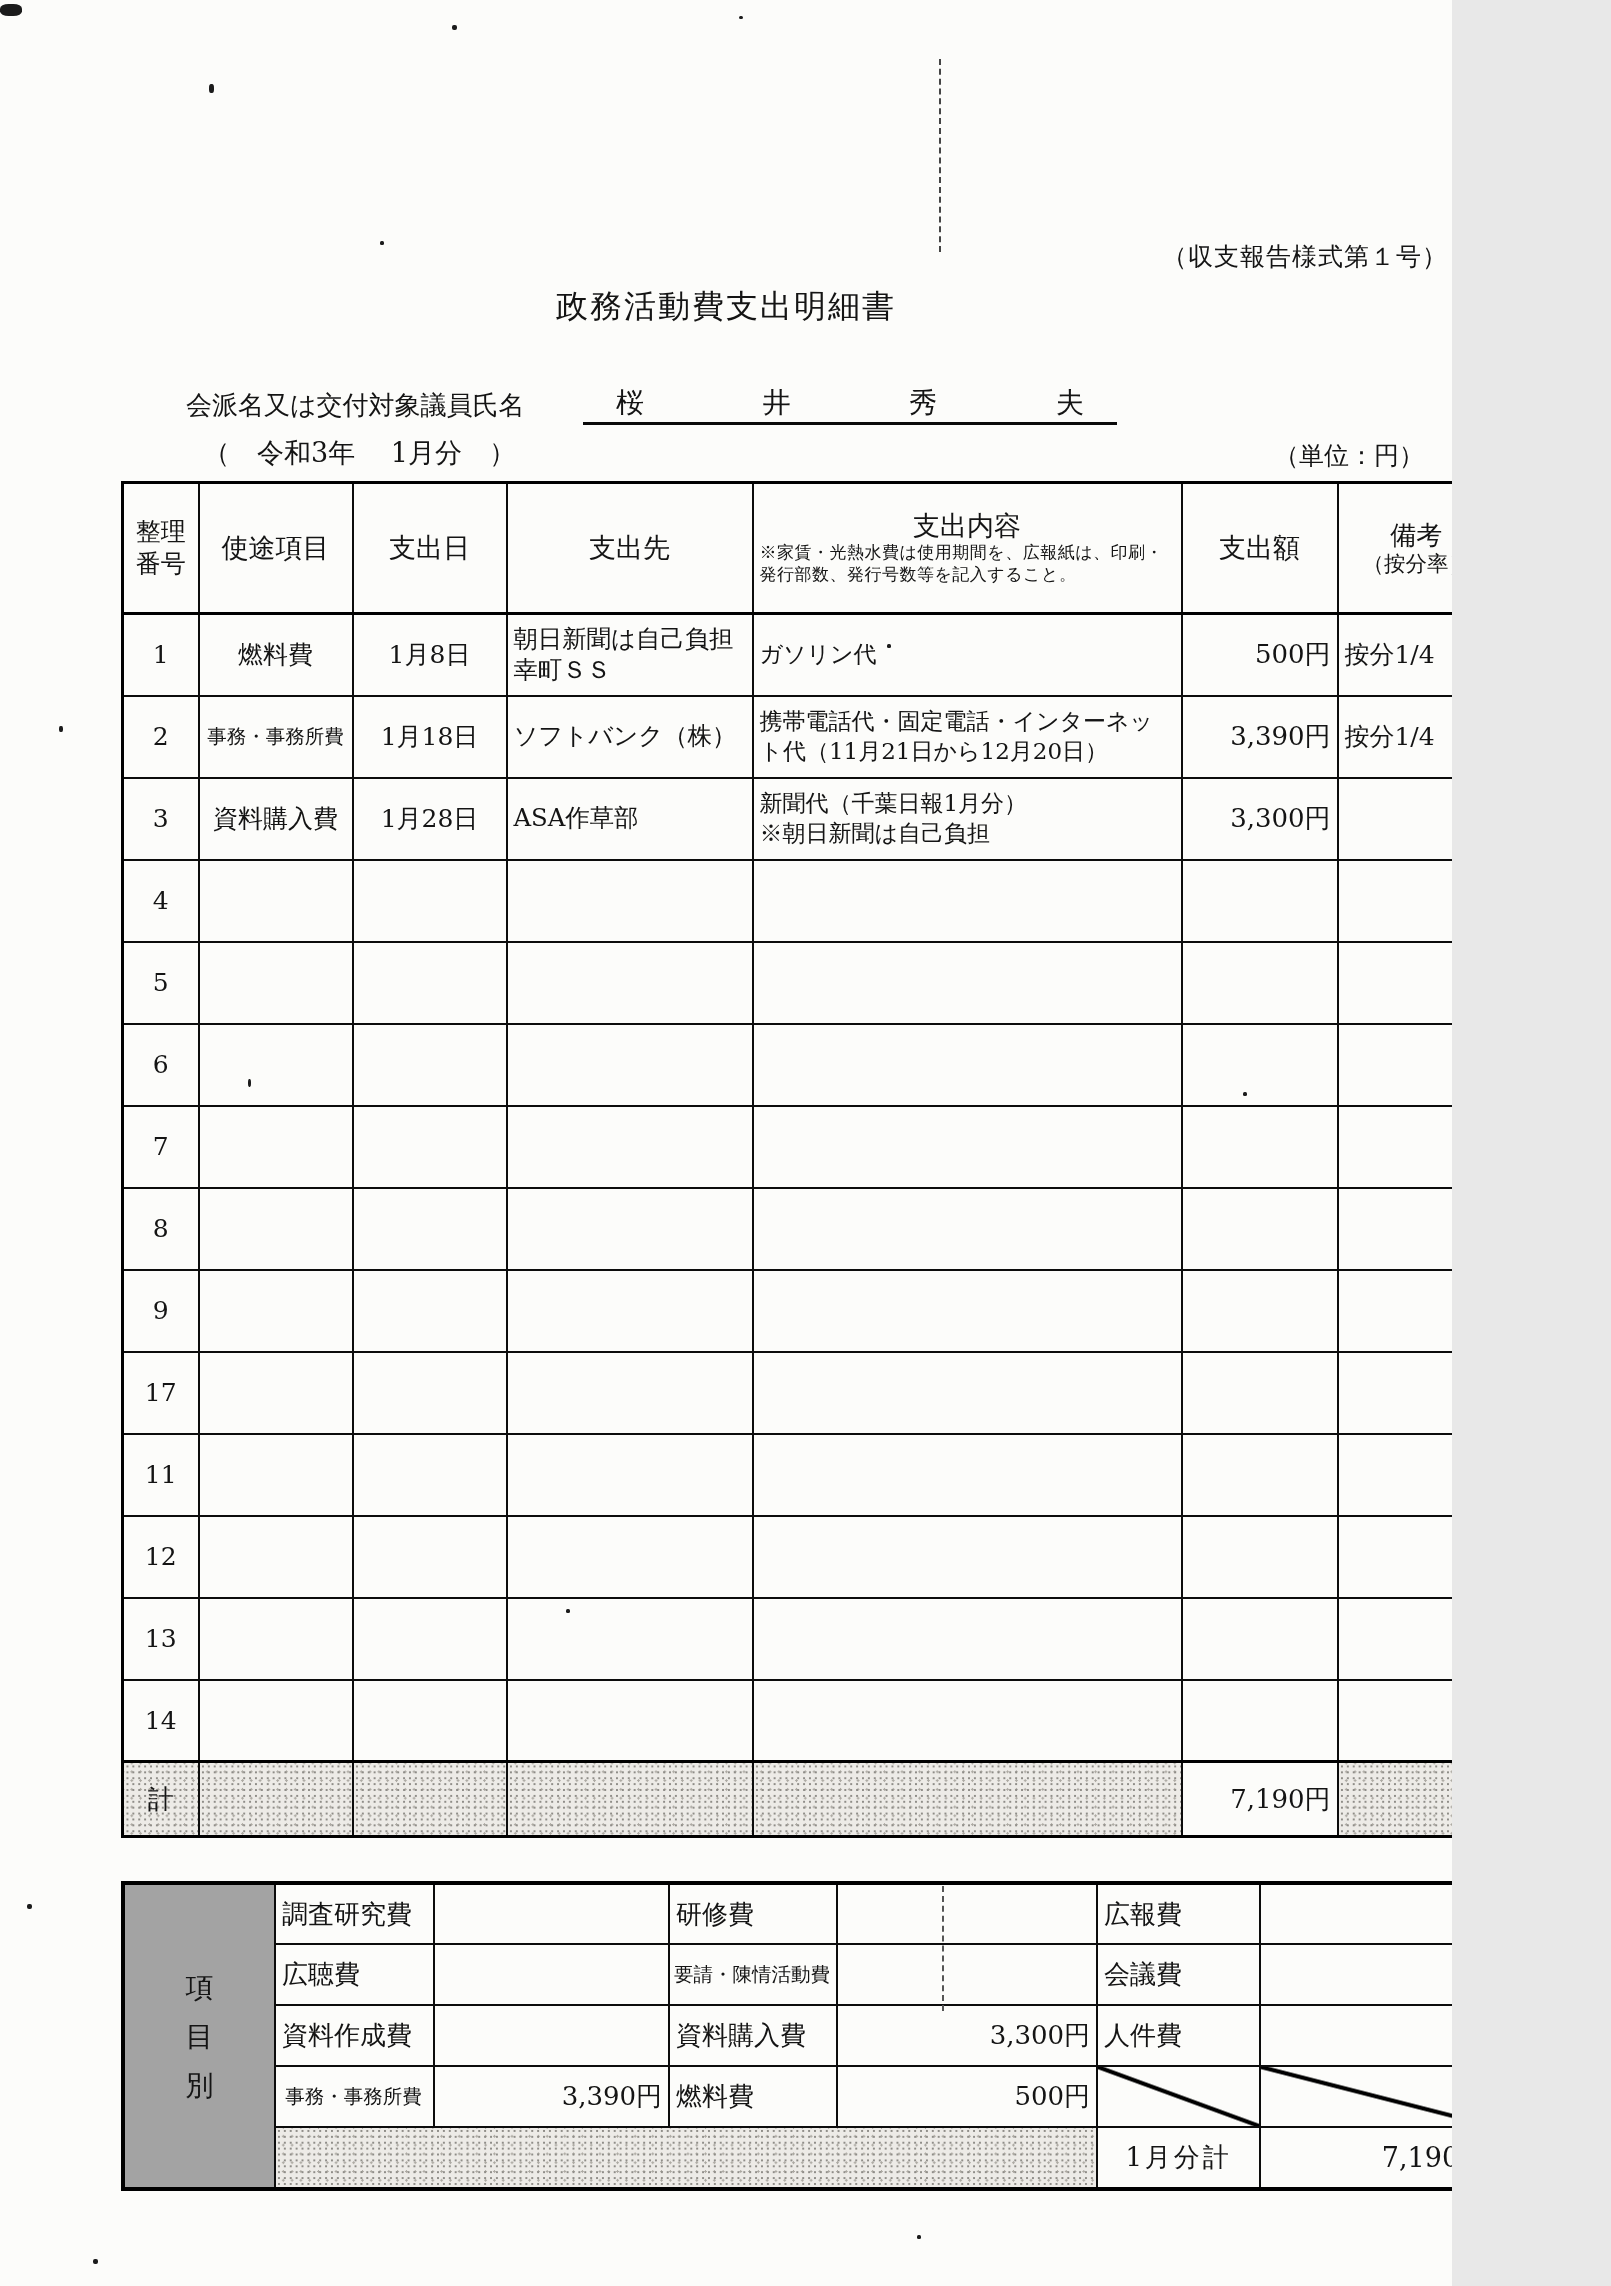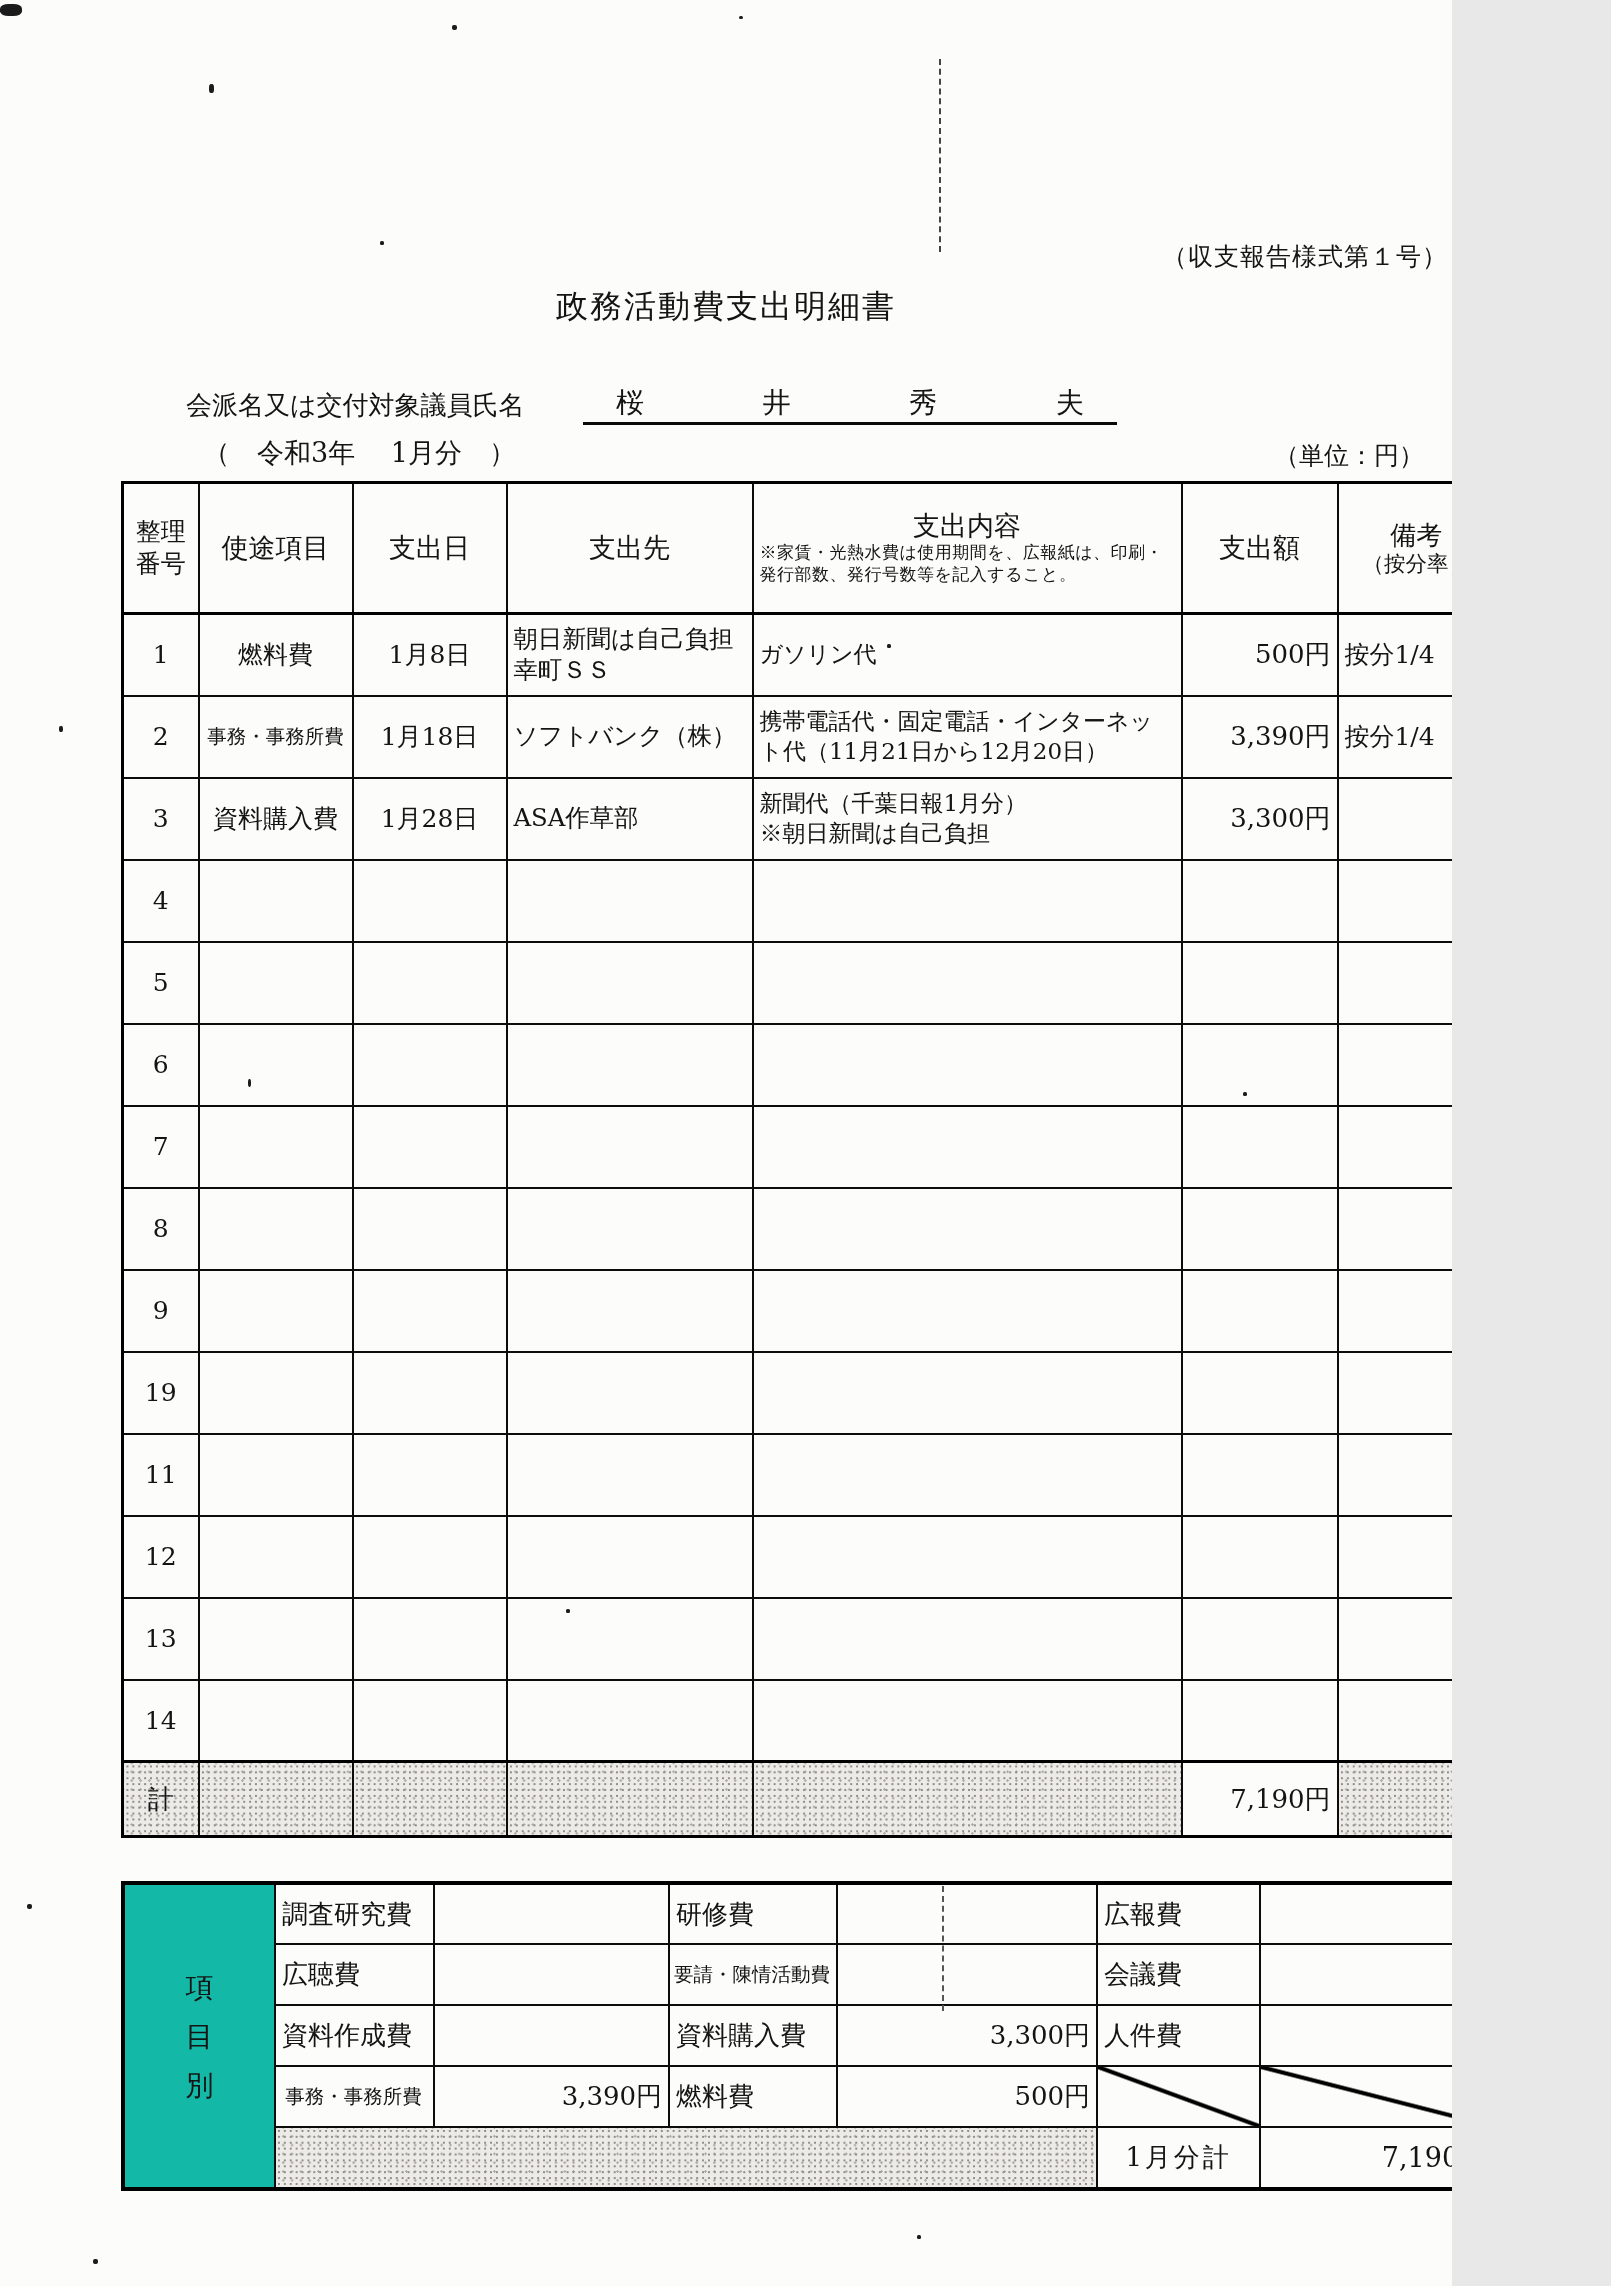--- a/index.html
+++ b/index.html
@@ -74,21 +74,21 @@
   .sum-table{
     position:absolute;left:121px;top:1881px;width:1371px;
     border:4.9px solid #000;
   }
   .sum-table td{
     border:2.4px solid #0c0c0c;
     padding:2px 5.9px;vertical-align:middle;overflow:hidden;
   }
   .sum-table tr{height:61px;}
   .sum-table tr.sum-total-row{height:62px;}
-  .side-cell{background:#14b8a6;}
+  .side-cell{background:#a3a3a3;}
   .vert{
     width:31px;margin:0 auto;
     font-size:28px;line-height:1.75;
     word-break:break-all;text-align:center;
   }
   .s-lbl{text-align:left;font-size:26px;padding-left:7.8px;}
   .s-lbl.small{font-size:19.5px;padding-left:3.9px;text-align:center;}
   .s-val{text-align:right;font-size:26px;padding-right:11.7px;}
   .diag{
     background:
@@ -230,21 +230,21 @@
         <tr>
           <td class="c-no">9</td>
           <td class="c-item"></td>
           <td class="c-date"></td>
           <td class="c-payee"></td>
           <td class="c-content"></td>
           <td class="c-amount"></td>
           <td class="c-note"></td>
         </tr>
         <tr>
-          <td class="c-no">19</td>
+          <td class="c-no">17</td>
           <td class="c-item"></td>
           <td class="c-date"></td>
           <td class="c-payee"></td>
           <td class="c-content"></td>
           <td class="c-amount"></td>
           <td class="c-note"></td>
         </tr>
         <tr>
           <td class="c-no">11</td>
           <td class="c-item"></td>

